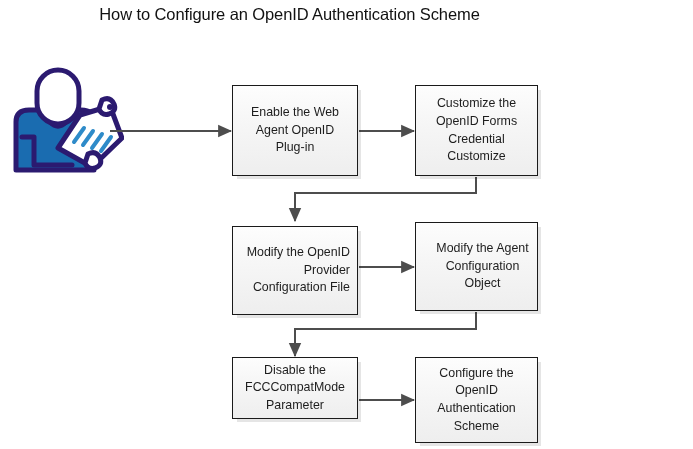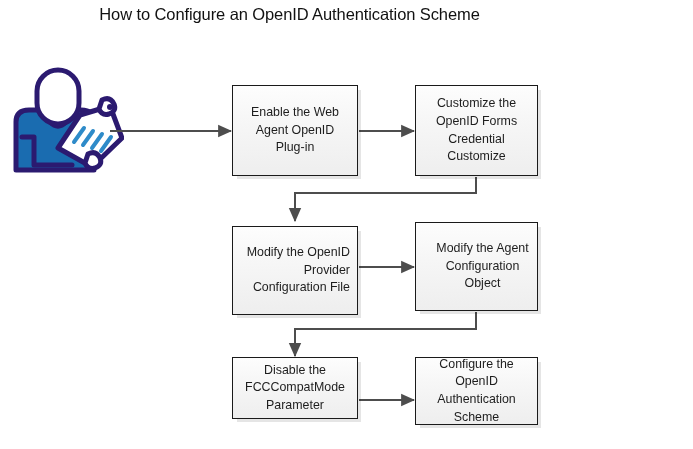--- a/index.html
+++ b/index.html
@@ -46,21 +46,21 @@
     line-height: 1.42;
     padding: 4px 7px;
   }
   .node .node-label { display: block; width: 100%; }
 
   #node-1 { left: 232px; top: 85px;  width: 126px; height: 91px; justify-content: center; }
   #node-2 { left: 415px; top: 85px;  width: 123px; height: 91px; }
   #node-3 { left: 232px; top: 226px; width: 126px; height: 89px; text-align: right; }
   #node-4 { left: 415px; top: 222px; width: 123px; height: 89px; padding-left: 19px; }
   #node-5 { left: 232px; top: 357px; width: 126px; height: 62px; }
-  #node-6 { left: 415px; top: 357px; width: 123px; height: 68px; }
+  #node-6 { left: 415px; top: 357px; width: 123px; height: 86px; }
 
   
   #actor {
     position: absolute;
     left: 6px;
     top: 66px;
     width: 118px;
     height: 150px;
   }
   #actor svg { display: block; }

